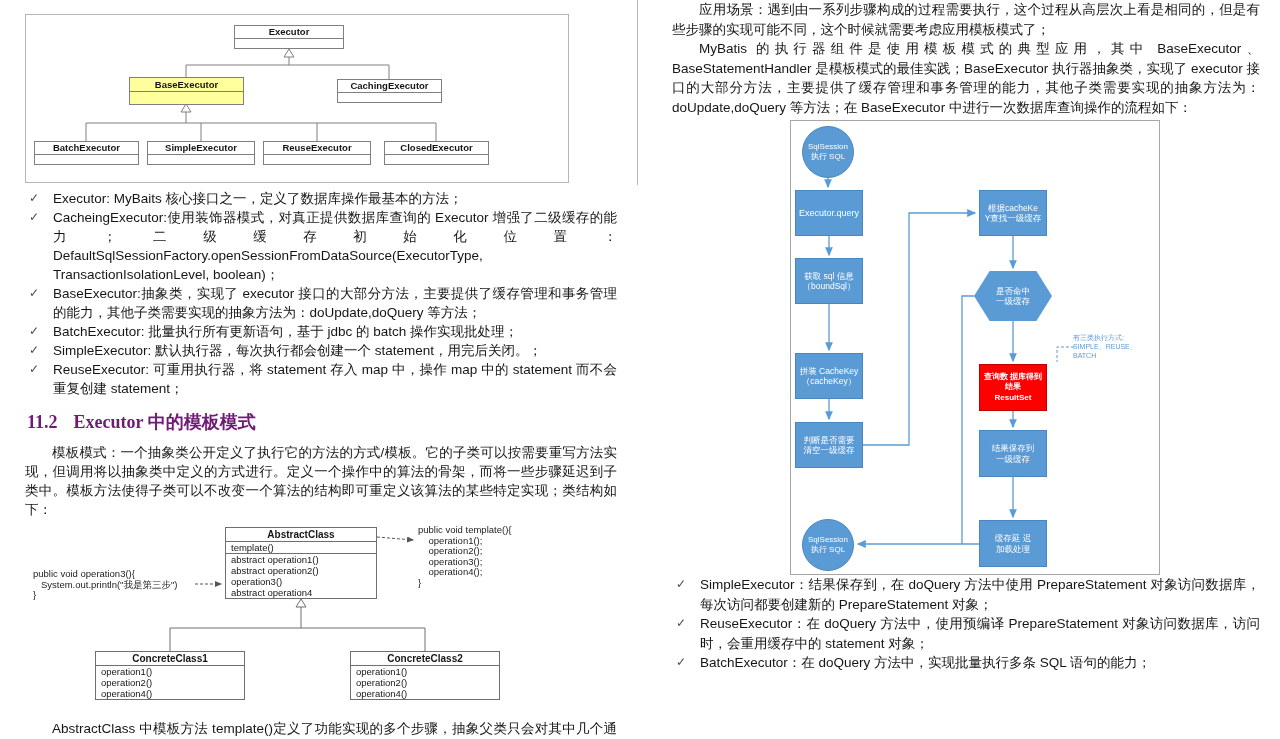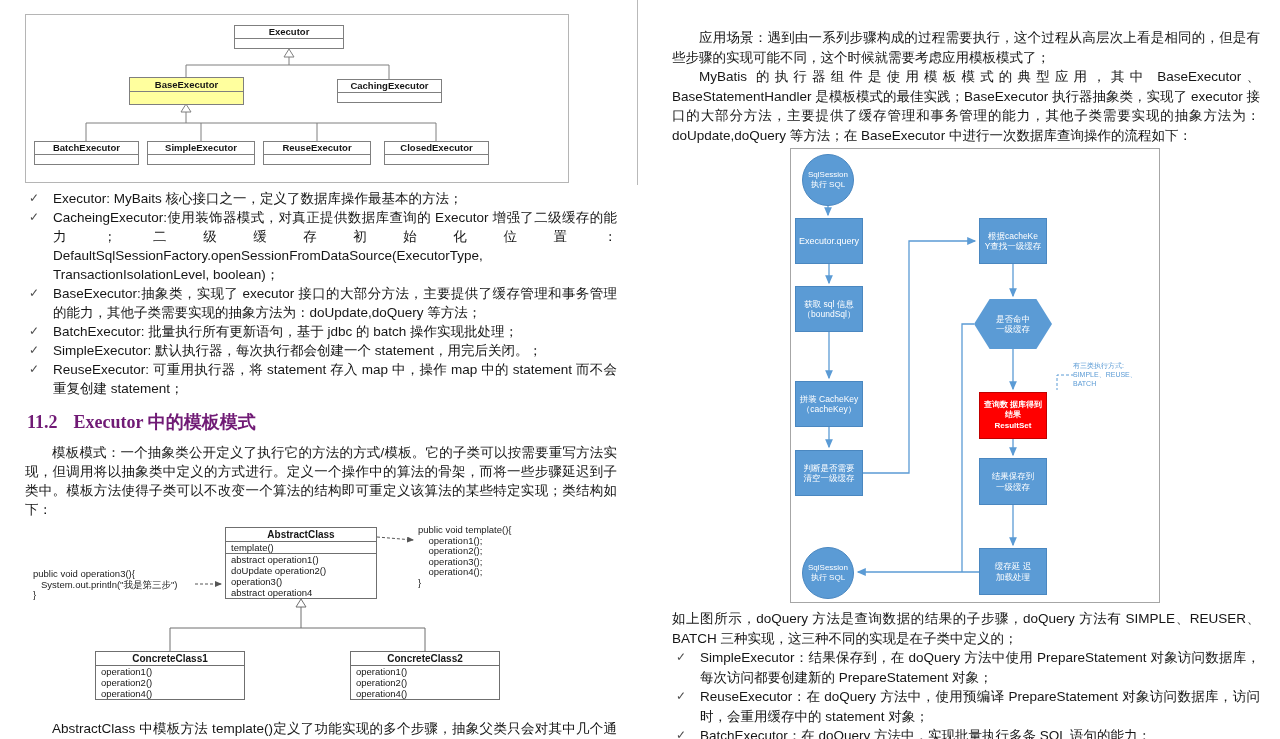--- a/index.html
+++ b/index.html
@@ -136,21 +136,21 @@
         </g>
         <polygon points="276,74 271,82 281,82" fill="#ffffff" stroke="#6f6f6f"></polygon>
         <line x1="352" y1="12" x2="388" y2="15" stroke="#555" stroke-width="1" stroke-dasharray="3,2" marker-end="url(#garr)"></line>
         <line x1="170" y1="59" x2="196" y2="59" stroke="#555" stroke-width="1" stroke-dasharray="3,2" marker-end="url(#garr)"></line>
       </svg>
 
       <div class="cbox" style="left:200px; top:2px; width:152px;">
         <div class="ct">AbstractClass</div>
         <div class="mrow sep">template()</div>
         <div class="mrow">abstract operation1()</div>
-        <div class="mrow">doUpdate operation2()</div>
+        <div class="mrow">abstract operation2()</div>
         <div class="mrow">operation3()</div>
         <div class="mrow">abstract operation4</div>
       </div>
 
       <div class="codenote" style="left:393px; top:0px;">public void template(){
     operation1();
     operation2();
     operation3();
     operation4();
 }</div>
@@ -171,21 +171,21 @@
         <div class="mrow">operation2()</div>
         <div class="mrow">operation4()</div>
       </div>
     </div>
 
     <div class="para tight indent" style="margin-top:8px;">AbstractClass 中模板方法 template()定义了功能实现的多个步骤，抽象父类只会对其中几个通用的步骤有实现，而一些可定制化的步骤延迟到子类 ConcreteClass1、ConcreteClass2 中实现，子类只能定制某几个特定步骤的实现；</div>
   </div>
 
   <div class="col col-right">
 
-    <div class="para indent" style="margin-top:28px;">应用场景：遇到由一系列步骤构成的过程需要执行，这个过程从高层次上看是相同的，但是有些步骤的实现可能不同，这个时候就需要考虑应用模板模式了；</div>
+    <div class="para indent" style="margin-top:0;">应用场景：遇到由一系列步骤构成的过程需要执行，这个过程从高层次上看是相同的，但是有些步骤的实现可能不同，这个时候就需要考虑应用模板模式了；</div>
     <div class="para indent">MyBatis 的执行器组件是使用模板模式的典型应用，其中 BaseExecutor、BaseStatementHandler 是模板模式的最佳实践；BaseExecutor 执行器抽象类，实现了 executor 接口的大部分方法，主要提供了缓存管理和事务管理的能力，其他子类需要实现的抽象方法为：doUpdate,doQuery 等方法；在 BaseExecutor 中进行一次数据库查询操作的流程如下：</div>
 
     <div class="flow">
       <svg width="370" height="455">
         <defs>
           <marker id="barr" markerWidth="8" markerHeight="8" refX="6" refY="3" orient="auto">
             <path d="M0,0 L7,3 L0,6 Z" fill="#5b9bd5"></path>
           </marker>
         </defs>
         <g stroke="#5b9bd5" stroke-width="1.3" fill="none">
@@ -225,21 +225,20 @@
 ResultSet</div>
       <div class="fnode" style="left:188px; top:309px; width:68px; height:47px;">结果保存到
 一级缓存</div>
       <div class="fnode" style="left:188px; top:399px; width:68px; height:47px;">缓存延 迟
 加载处理</div>
 
       <div class="fnote" style="left:282px; top:212px; width:86px;">有三类执行方式:
 SIMPLE、REUSE、BATCH</div>
     </div>
 
-    <div class="para" style="margin-top:6px;">如上图所示，doQuery 方法是查询数据的结果的子步骤，doQuery 方法有 SIMPLE、REUSER、BATCH 三种实现，这三种不同的实现是在子类中定义的；</div>
 
     <div>
       <div class="bullet" style="line-height:19.5px;"><span class="chk">✓</span><span>SimpleExecutor：结果保存到，在 doQuery 方法中使用 PrepareStatement 对象访问数据库，每次访问都要创建新的 PrepareStatement 对象；</span></div>
       <div class="bullet" style="line-height:19.5px;"><span class="chk">✓</span><span>ReuseExecutor：在 doQuery 方法中，使用预编译 PrepareStatement 对象访问数据库，访问时，会重用缓存中的 statement 对象；</span></div>
       <div class="bullet" style="line-height:19.5px;"><span class="chk">✓</span><span>BatchExecutor：在 doQuery 方法中，实现批量执行多条 SQL 语句的能力；</span></div>
     </div>
   </div>
 </div>
 
 </body></html>

